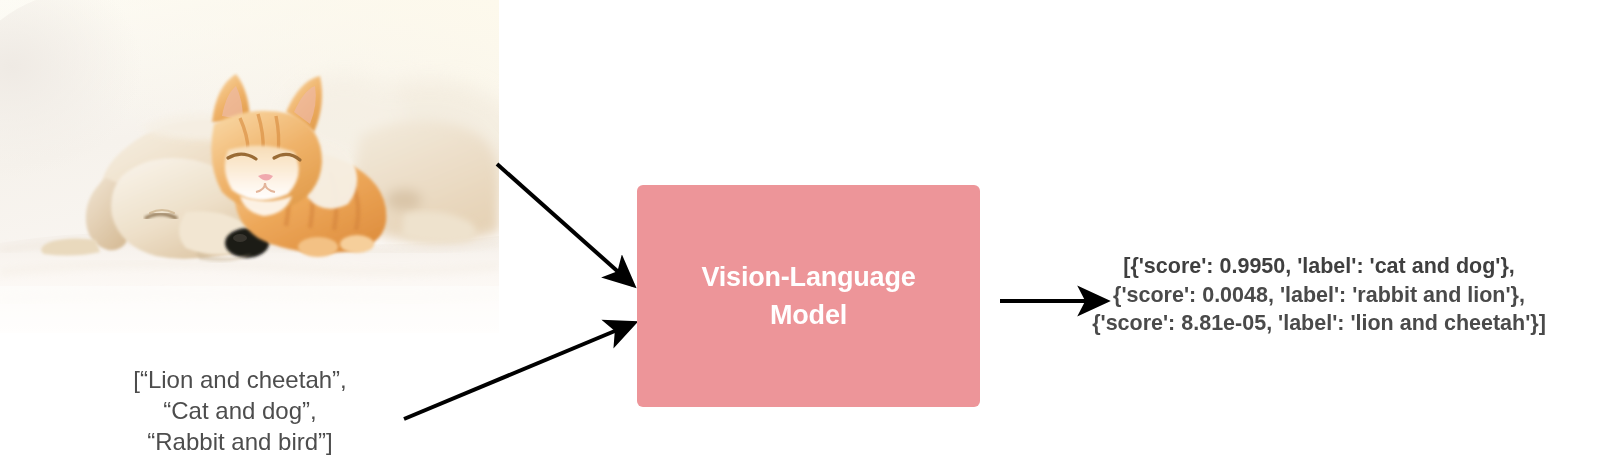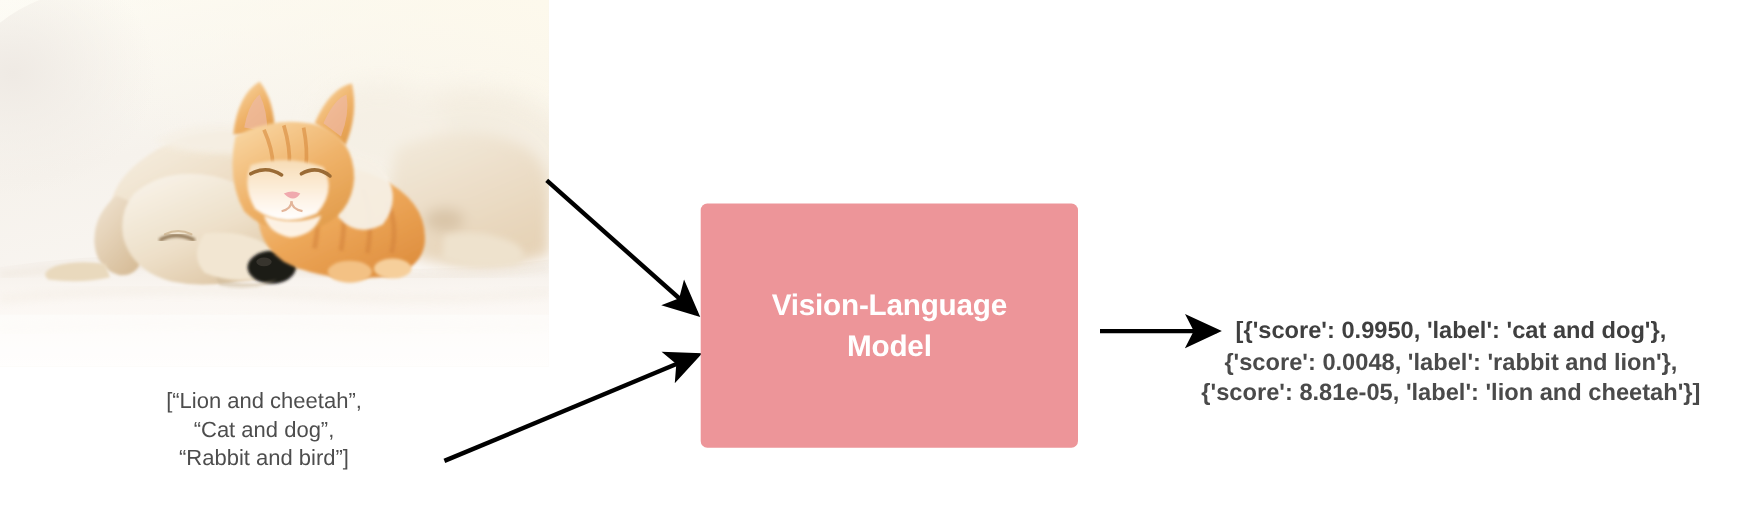--- a/index.html
+++ b/index.html
@@ -60,42 +60,42 @@
     line-height: 1.42;
     text-align: center;
     letter-spacing: -0.2px;
     white-space: pre-line;
   }
 
   
   .prompt-text {
     position: absolute;
     left: 105px;
-    top: 352px;
+    top: 364px;
     width: 270px;
     text-align: center;
     color: #4d4d4d;
-    font-size: 20px;
+    font-size: 24px;
     line-height: 1.30;
     white-space: pre-line;
   }
 
   
   .output-text {
     position: absolute;
     left: 1056px;
     top: 252px;
     width: 526px;
     text-align: center;
     color: #4a4a4a;
     font-size: 21.5px;
     line-height: 1.33;
   }
   .output-line { display: block; white-space: pre; font-weight: bold; }
-  .output-line.bold { font-weight: bold; color: #3f3f3f; margin-top: 34px; }
+  .output-line.bold { font-weight: bold; color: #3f3f3f; }
 </style>
 </head>
 <body>
 
 <div id="canvas">
 
   <div class="photo">
     <svg class="photo-svg" viewBox="0 0 499 333" preserveAspectRatio="none">
       <defs>
         <linearGradient id="bgGrad" x1="0" y1="0" x2="0.35" y2="1">

